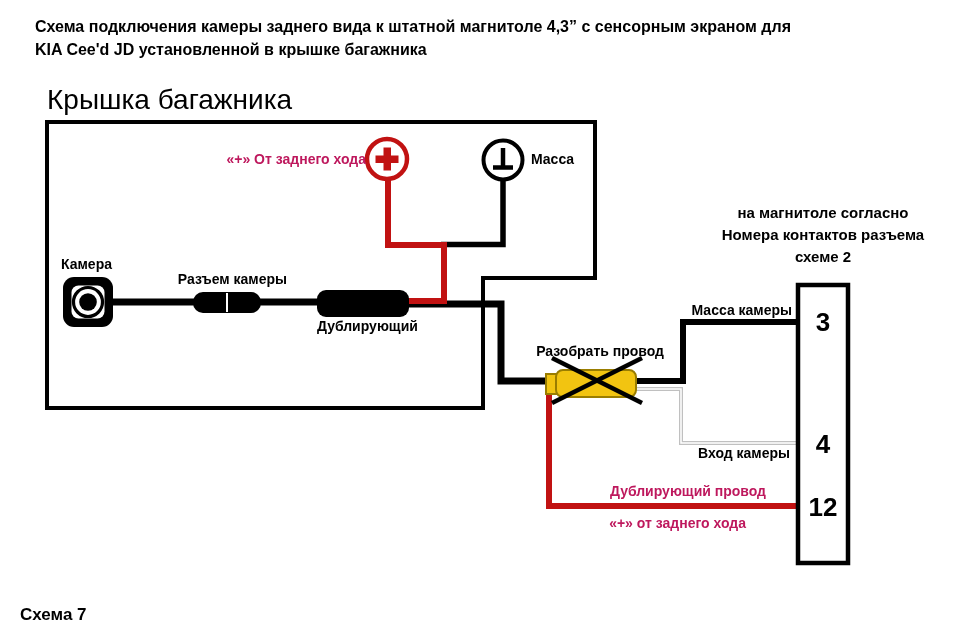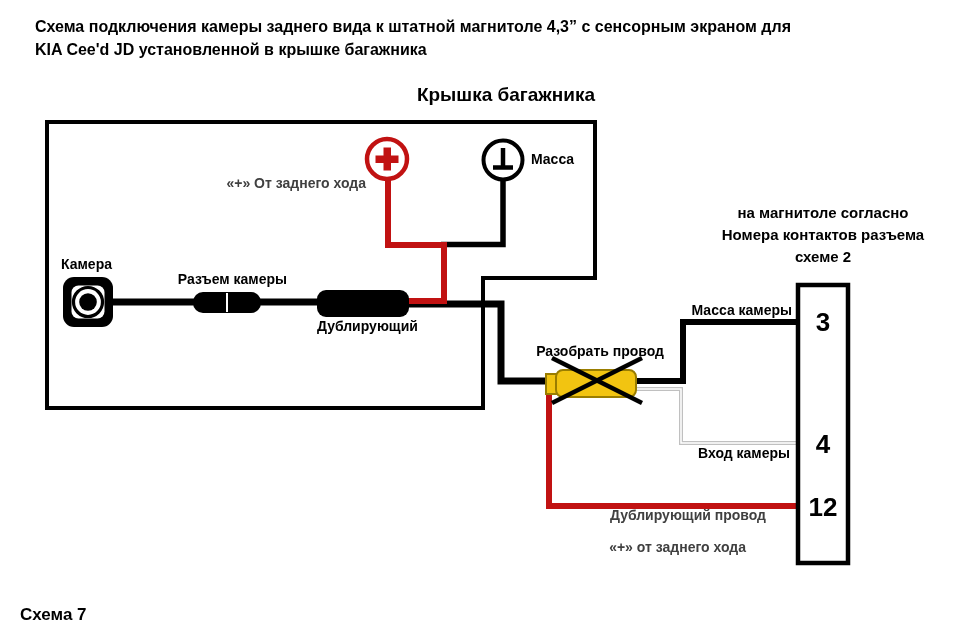--- a/index.html
+++ b/index.html
@@ -2,27 +2,27 @@
 <html><head>
 <meta charset="utf-8">
 <style>
   html,body{margin:0;padding:0;background:#fff;}
   .stage{
     position:relative;width:960px;height:642px;background:#ffffff;
     font-family:"Liberation Sans","DejaVu Sans",sans-serif;
     overflow:hidden;color:#000;
   }
   .lbl{position:absolute;font-weight:bold;font-size:14px;white-space:nowrap;line-height:1.1;}
-  .red{color:#404040;margin-top:24px;}
+  .red{color:#be185d;}
   .center{text-align:right;}
   .right{text-align:right;}
   .title-block{position:absolute;top:15px;left:0;width:960px;text-align:left;
     font-weight:bold;font-size:16px;line-height:23px;padding-left:35px;}
-  .box-heading{position:absolute;top:84px;left:47px;width:548px;text-align:right;
-    font-weight:bold;font-size:19px;}
+  .box-heading{position:absolute;top:84px;left:47px;width:548px;text-align:left;
+    font-weight:normal;font-size:28px;}
   .conn-heading{position:absolute;top:202px;left:700px;width:246px;text-align:center;
     font-weight:bold;font-size:15px;line-height:22px;}
   .pin{position:absolute;width:50px;left:798px;text-align:center;
     font-weight:bold;font-size:26px;line-height:26px;}
   .footer{position:absolute;left:20px;top:605px;font-weight:bold;font-size:17px;}
   svg{position:absolute;left:0;top:0;}
 </style>
 </head>
 <body>
 

